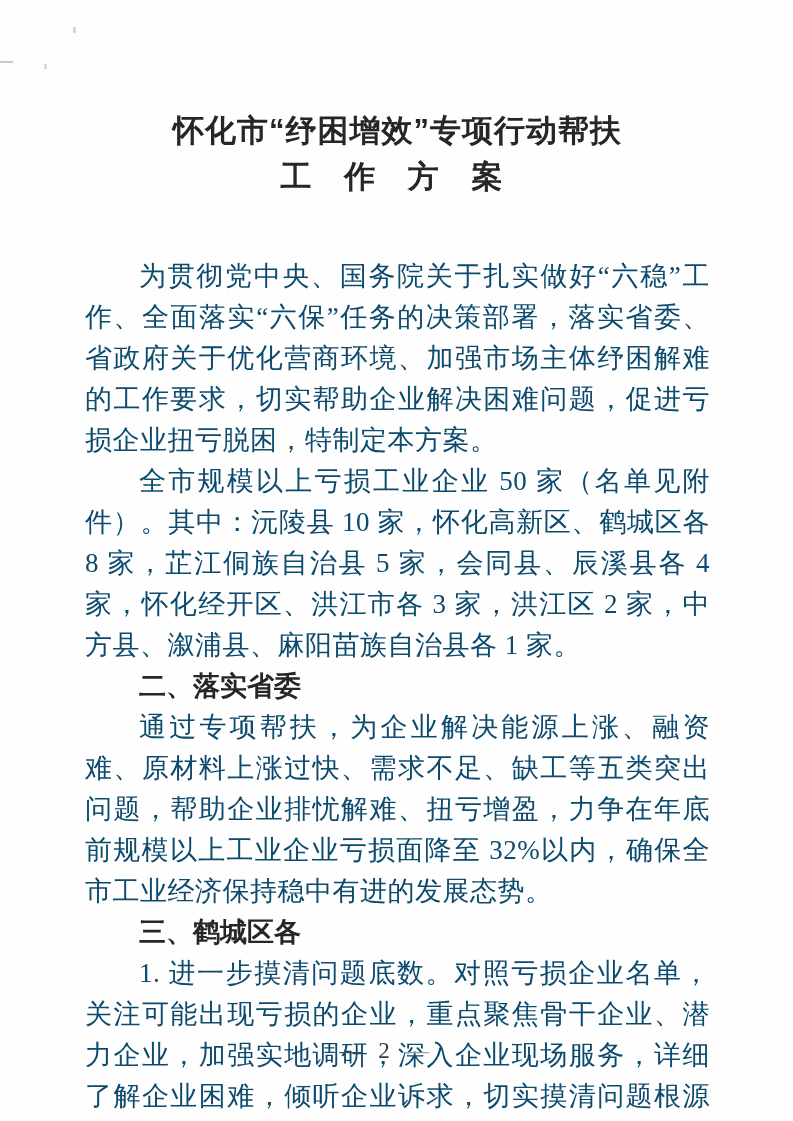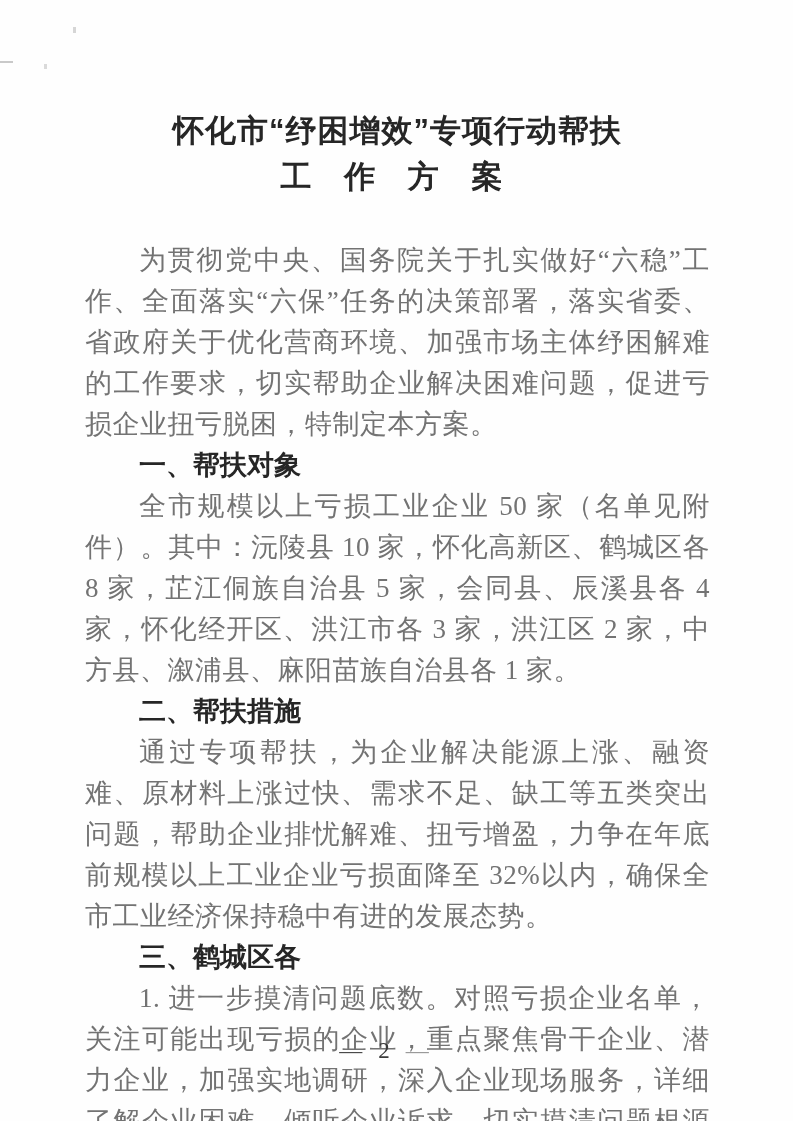--- a/index.html
+++ b/index.html
@@ -32,29 +32,29 @@
     font-family: "Liberation Sans", "DejaVu Sans", sans-serif;
     font-weight: bold;
     font-size: 31px;
     line-height: 46px;
     text-align: center;
     color: #262626;
     letter-spacing: 1px;
   }
   .doc-title.line2 {
     letter-spacing: 12px;
-    margin-bottom: 40px;
+    margin-bottom: 56px;
   }
   .body-text {
     font-size: 27px;
     line-height: 41px;
     text-align: justify;
     text-indent: 2em;
     letter-spacing: 0.5px;
-    color: #737373;
+    color: #0c4a6e;
   }
   .section-heading {
     font-family: "Liberation Sans", "DejaVu Sans", sans-serif;
     font-weight: bold;
     font-size: 27px;
     line-height: 41px;
     text-indent: 2em;
     color: #262626;
   }
   .page-footer {
@@ -81,25 +81,24 @@
   <span class="artifact a3"></span>
 
   <div class="content">
 
     <div class="doc-title line1">怀化市“纾困增效”专项行动帮扶</div>
 
     <div class="doc-title line2">工 作 方 案</div>
 
     <p class="body-text">为贯彻党中央、国务院关于扎实做好“六稳”工作、全面落实“六保”任务的决策部署，落实省委、省政府关于优化营商环境、加强市场主体纾困解难的工作要求，切实帮助企业解决困难问题，促进亏损企业扭亏脱困，特制定本方案。</p>
 
-    <div class="section-heading">一、帮扶对象</div>
 
     <p class="body-text">全市规模以上亏损工业企业 50 家（名单见附件）。其中：沅陵县 10 家，怀化高新区、鹤城区各 8 家，芷江侗族自治县 5 家，会同县、辰溪县各 4 家，怀化经开区、洪江市各 3 家，洪江区 2 家，中方县、溆浦县、麻阳苗族自治县各 1 家。</p>
 
-    <div class="section-heading">二、帮扶措施</div>
+    <div class="section-heading">二、落实省委</div>
 
     <p class="body-text">通过专项帮扶，为企业解决能源上涨、融资难、原材料上涨过快、需求不足、缺工等五类突出问题，帮助企业排忧解难、扭亏增盈，力争在年底前规模以上工业企业亏损面降至 32%以内，确保全市工业经济保持稳中有进的发展态势。</p>
 
     <div class="section-heading">三、鹤城区各</div>
 
     <p class="body-text">1. 进一步摸清问题底数。对照亏损企业名单，关注可能出现亏损的企业，重点聚焦骨干企业、潜力企业，加强实地调研，深入企业现场服务，详细了解企业困难，倾听企业诉求，切实摸清问题根源症结，与企业共同研究解决办法和措施。</p>
 
   </div>
 
   <div class="page-footer">

